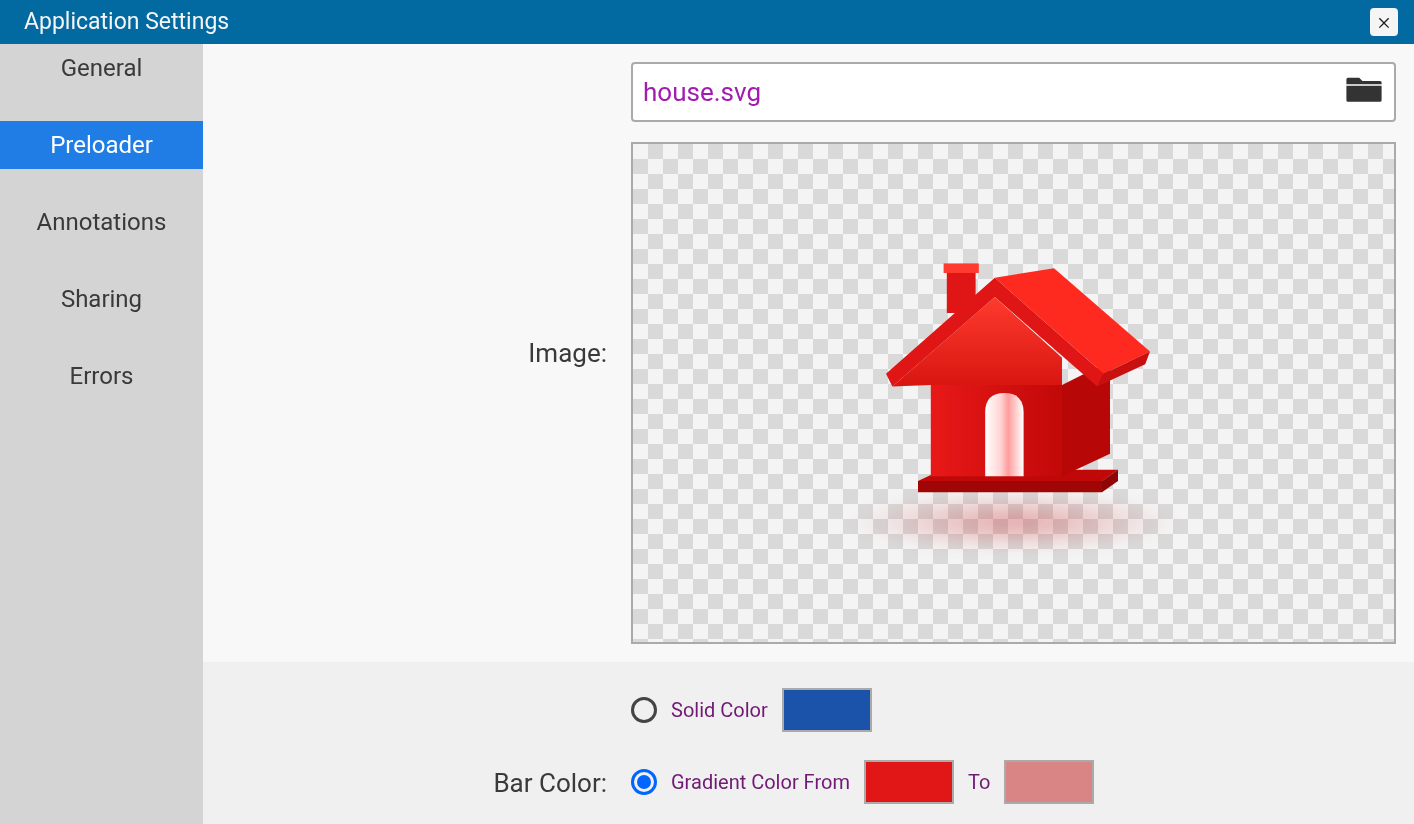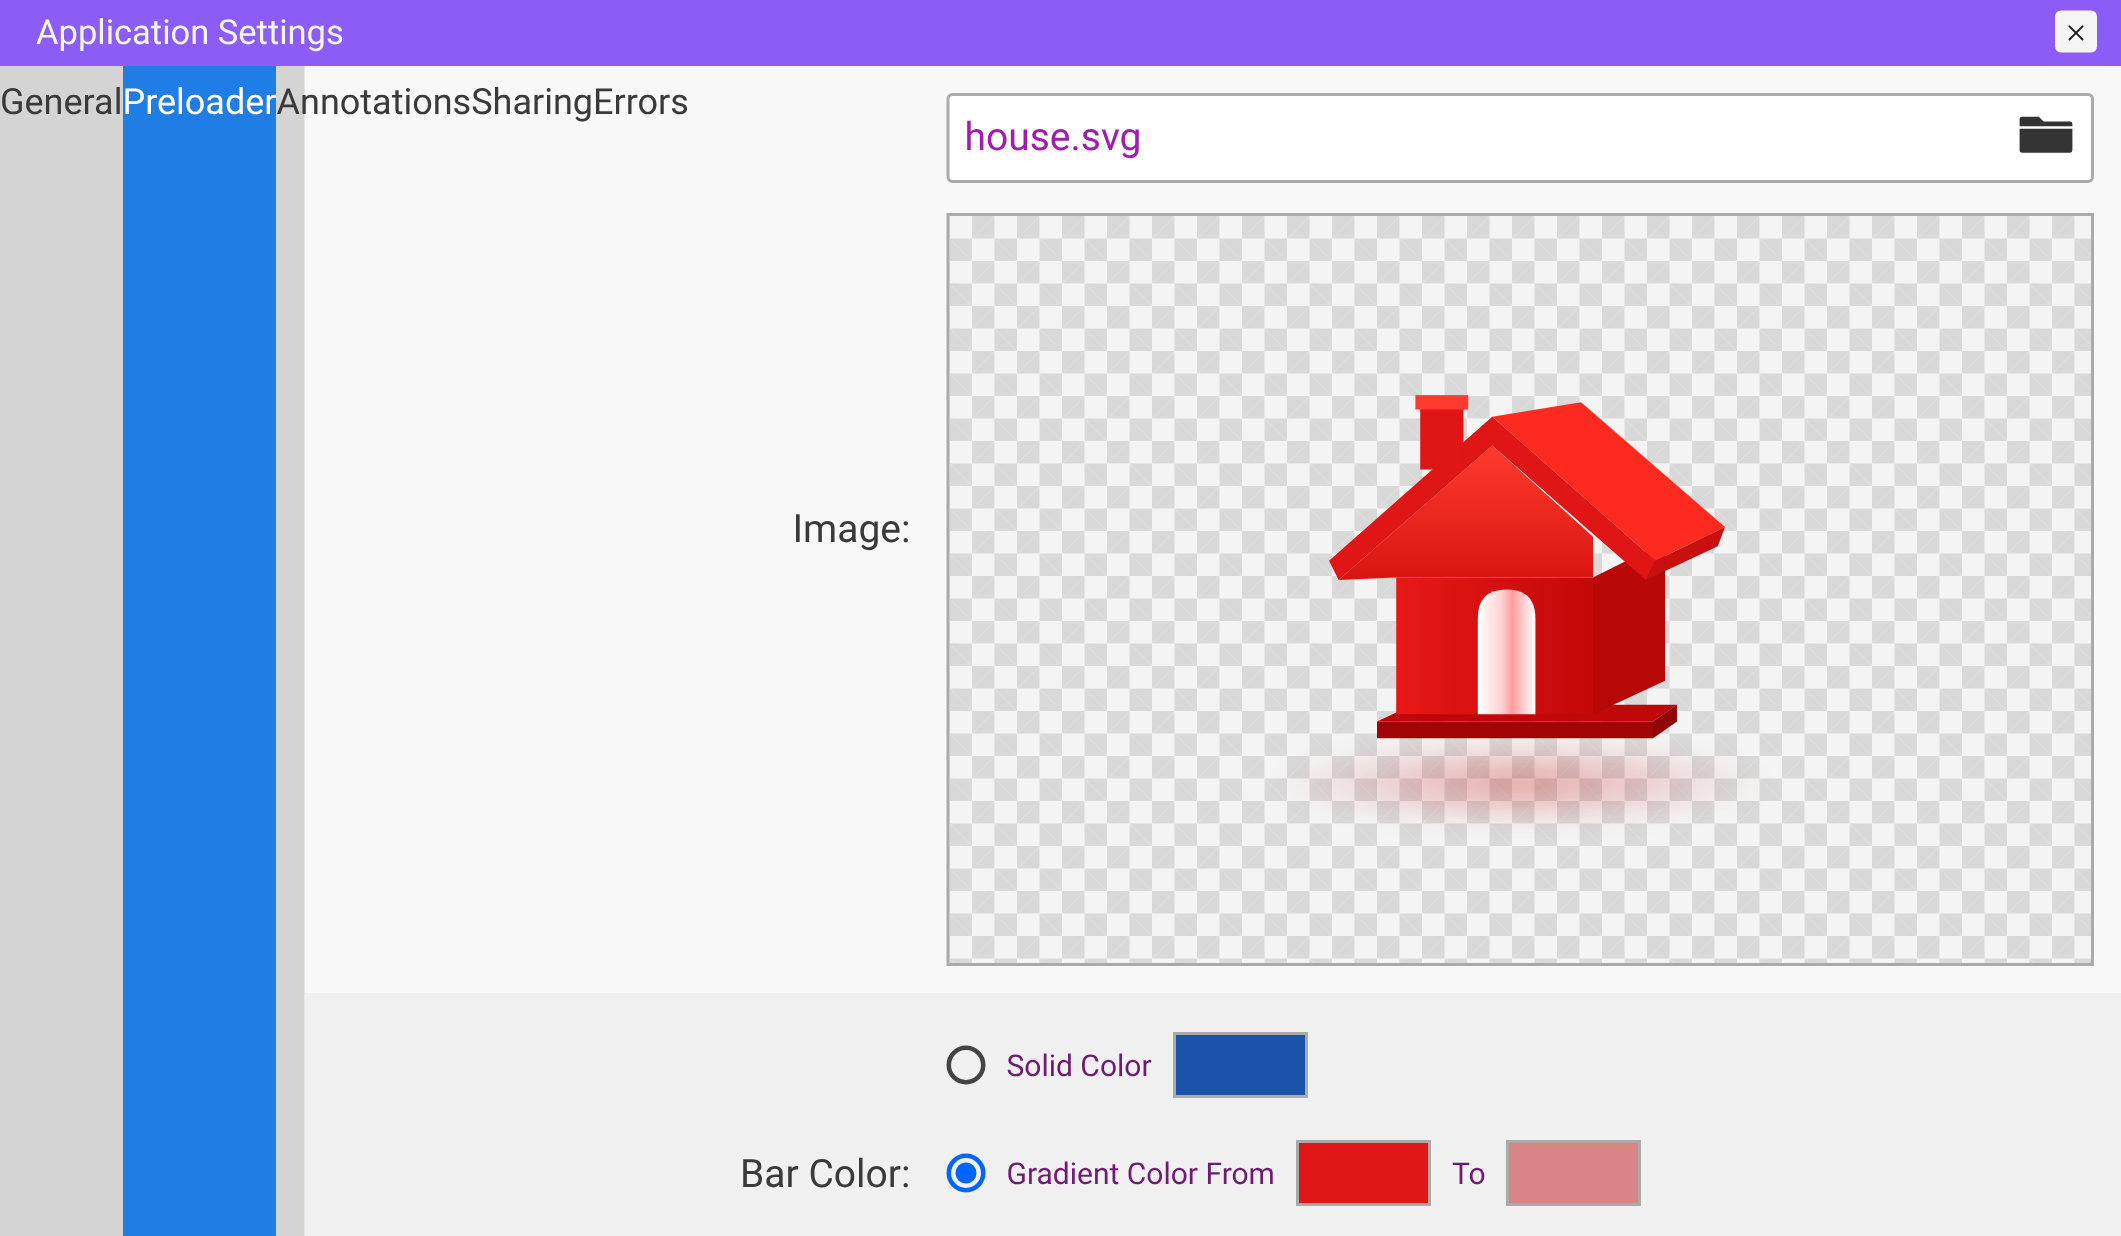--- a/index.html
+++ b/index.html
@@ -4,25 +4,24 @@
   <style>
     * { box-sizing: border-box; margin: 0; padding: 0; }
     body {
       font-family: -apple-system, BlinkMacSystemFont, "Segoe UI", Roboto, sans-serif;
       background: #f8f8f8;
       width: 1414px;
       height: 824px;
       overflow: hidden;
     }
     .titlebar {
-      background: #8b5cf6;
+      background: #0369a1;
       color: #f5f5f5;
       padding: 8px 16px 10px 24px;
       display: flex;
-      align-items: center;
       justify-content: space-between;
       height: 44px;
       font-size: 23px;
       font-weight: 400;
     }
     .titlebar .close-btn {
       width: 28px;
       height: 28px;
       background: #f5f5f5;
       border-radius: 4px;
@@ -37,21 +36,22 @@
       fill: #222;
     }
     .body-wrap {
       display: flex;
       height: calc(824px - 44px);
     }
     .sidebar {
       width: 203px;
       background: #d4d4d4;
       display: flex;
-      flex-direction: row;
+      flex-direction: column;
+      gap: 29px;
     }
     .sidebar-item {
       text-align: center;
       padding: 10px 0;
       font-size: 24px;
       color: #3a3a3a;
       cursor: pointer;
     }
     .sidebar-item.active {
       background: #1f7de5;

